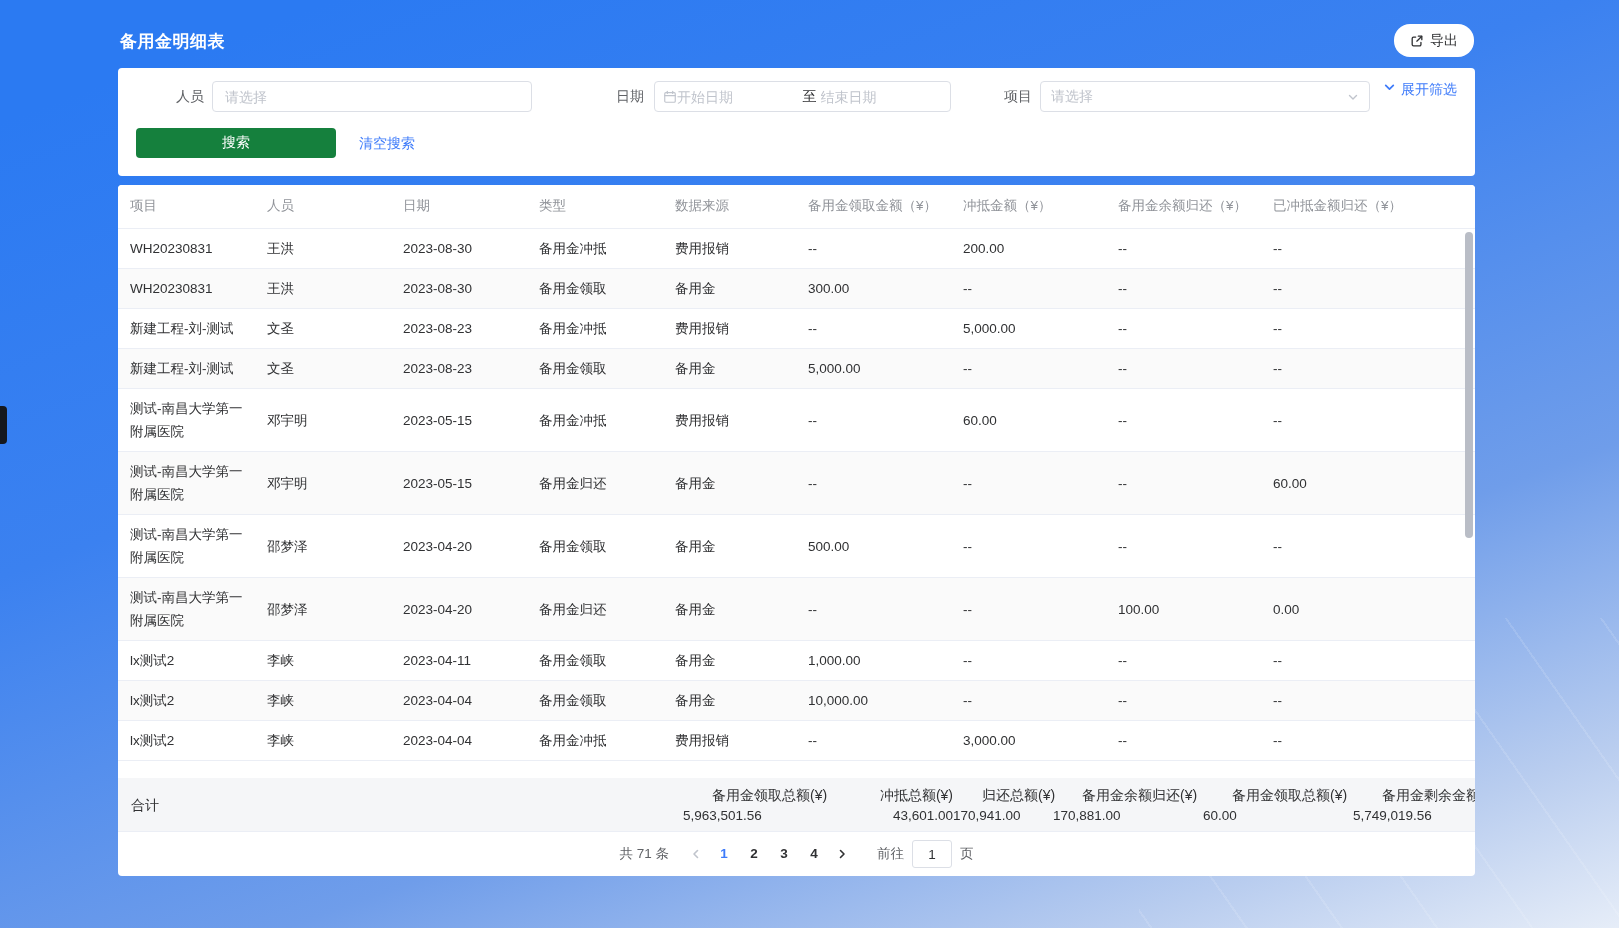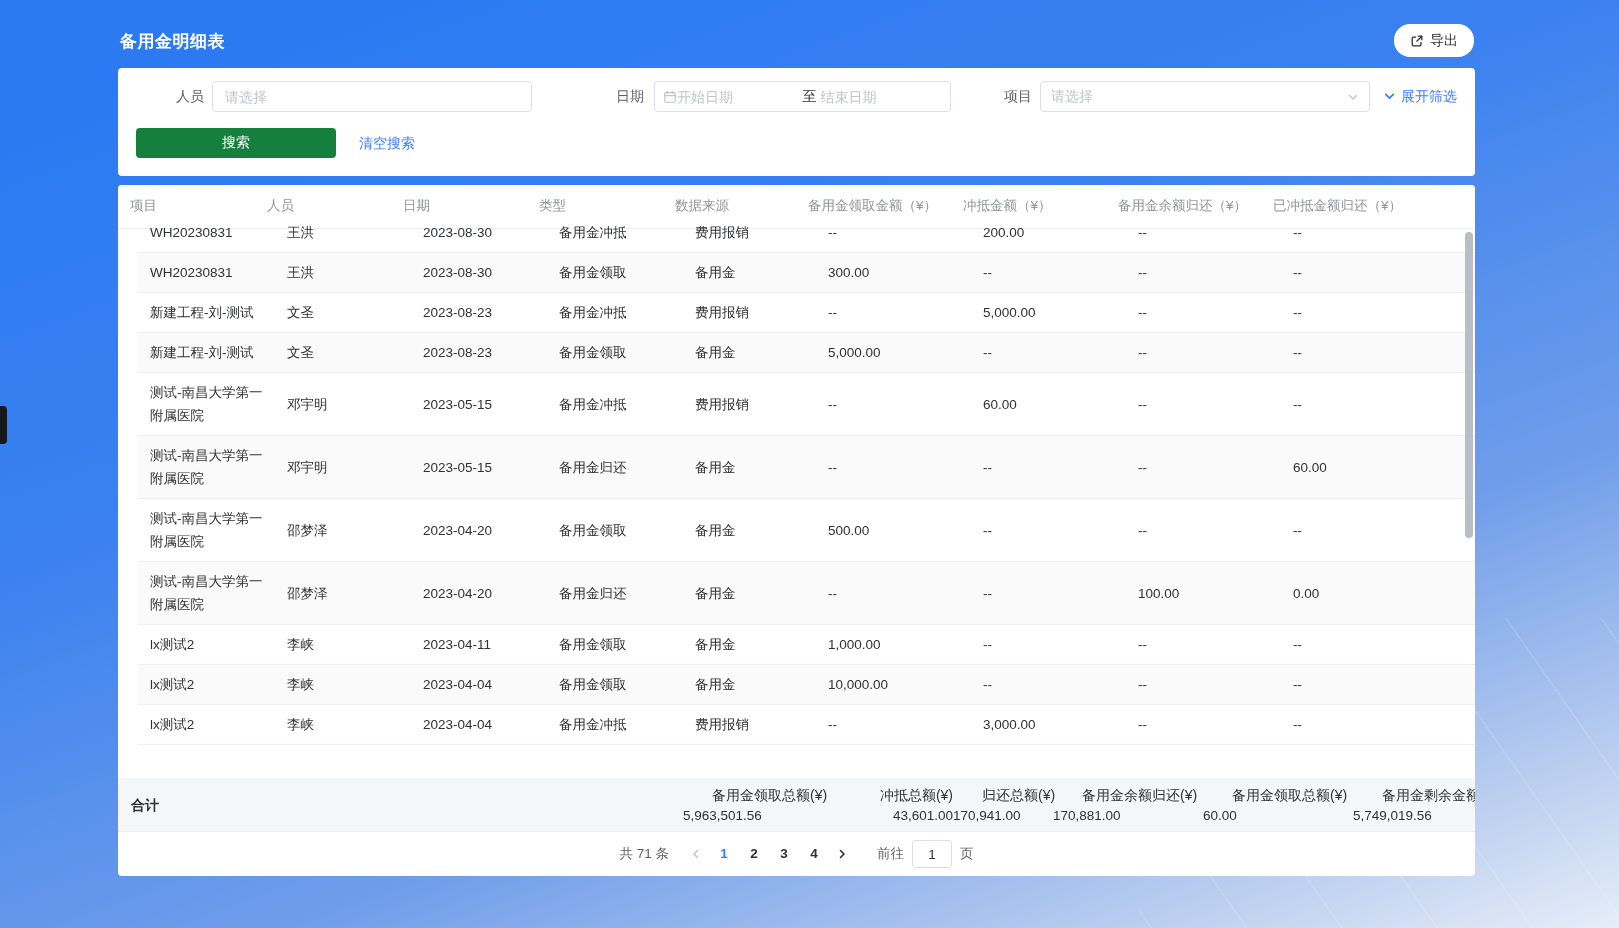--- a/index.html
+++ b/index.html
@@ -22,39 +22,39 @@
   .text-input::placeholder { color:#c0c4cc; }
   .inp-person { position:absolute; left:94px; top:13px; width:320px; }
   .date-range { position:absolute; left:536px; top:13px; width:297px; height:31px; border:1px solid #dcdfe6; border-radius:4px;
     display:flex; align-items:center; padding:0 8px; }
   .date-range input { border:none; outline:none; flex:1; min-width:0; font-size:14px; color:#ec4899; font-family:inherit; }
   .date-range input::placeholder { color:#c0c4cc; }
   .date-sep { font-size:14px; color:#303133; padding:0 4px; }
   .select-box { position:absolute; left:922px; top:13px; width:330px; height:31px; border:1px solid #dcdfe6; border-radius:4px;
     display:flex; align-items:center; padding:0 10px; cursor:pointer; background:#fff; }
   .select-box .ph { flex:1; font-size:14px; color:#c0c4cc; }
-  .expand-link { position:absolute; left:1265px; top:13px; height:31px; display:flex; align-items:center; gap:5px;
+  .expand-link { position:absolute; left:1265px; top:13px; height:31px; display:flex; align-items:flex-start; gap:5px;
     color:#3e7bfa; font-size:14px; cursor:pointer; text-decoration:none; font-weight:500; }
   .search-btn { position:absolute; left:18px; top:60px; width:200px; height:30px; background:#15803d; color:#fff; border:none;
     border-radius:4px; font-size:14px; cursor:pointer; font-family:inherit; }
   .clear-link { position:absolute; left:241px; top:60px; height:30px; line-height:30px; color:#3e7bfa; font-size:14px; cursor:pointer; text-decoration:none;text-align:center; }
 
   .table-card { position:absolute; left:118px; top:185px; width:1357px; height:691px; background:#fff; border-radius:4px; overflow:hidden; }
   table.grid { width:100%; border-collapse:collapse; table-layout:fixed; }
   table.grid th { height:43px; padding:0 12px; text-align:left; font-size:13.5px; font-weight:500; color:#909399;
     border-bottom:1px solid #ebeef5; background:#fff; white-space:nowrap; overflow:hidden; }
-  .table-body { position:absolute; left:0; top:28px; width:100%; height:549px; overflow:hidden;margin-left:20px; }
+  .table-body { position:absolute; left:0; top:44px; width:100%; height:549px; overflow:hidden; }
   table.grid td { padding:8px 12px 8px 12px; font-size:13.5px; color:#303133; line-height:23px; border-bottom:1px solid #ebeef5; vertical-align:middle; }
   table.grid td:first-child { padding-right:4px; }
   tbody tr:nth-child(even) { background:#fafafa; }
   .c-blue { color:#3e7bfa; } .c-orange { color:#f59b23; }
   .scroll-thumb { position:absolute; right:2px; top:47px; width:8px; height:306px; background:#b9bdc6; border-radius:4px; cursor:pointer; }
 
   .summary { position:absolute; left:0; top:593px; width:100%; height:54px; background:#f5f6f8; border-bottom:1px solid #ebeef5; }
-  .summary-total { position:absolute; left:13px; top:0; height:54px; line-height:54px; font-size:14px; color:#303133; font-weight:700; }
+  .summary-total { position:absolute; left:13px; top:0; height:54px; line-height:54px; font-size:14px; color:#303133; font-weight:400; }
   .summary-items { position:absolute; left:565px; top:9px; display:flex; }
   .sum-item { display:flex; flex-direction:column; }
   .sum-item:nth-child(1){width:160px;} .sum-item:nth-child(2){width:110px;align-items:flex-end;} .sum-item:nth-child(3){width:100px;}
   .sum-item:nth-child(4){width:150px;} .sum-item:nth-child(5){width:150px;} .sum-item:nth-child(6){width:122px;}
   .sum-label { font-size:14px; color:#303133; font-weight:500; white-space:nowrap;margin-left:29px; }
   .sum-value { font-size:13.5px; color:#303133; margin-top:3px; }
 
   .pagination { position:absolute; left:0; top:647px; width:100%; height:44px; display:flex; align-items:center; justify-content:center; font-size:13.5px; color:#606266; }
   .pg-total { margin-right:14px; }
   .pg-btn { background:none; border:none; width:26px; height:28px; display:flex; align-items:center; justify-content:center; cursor:pointer; }

